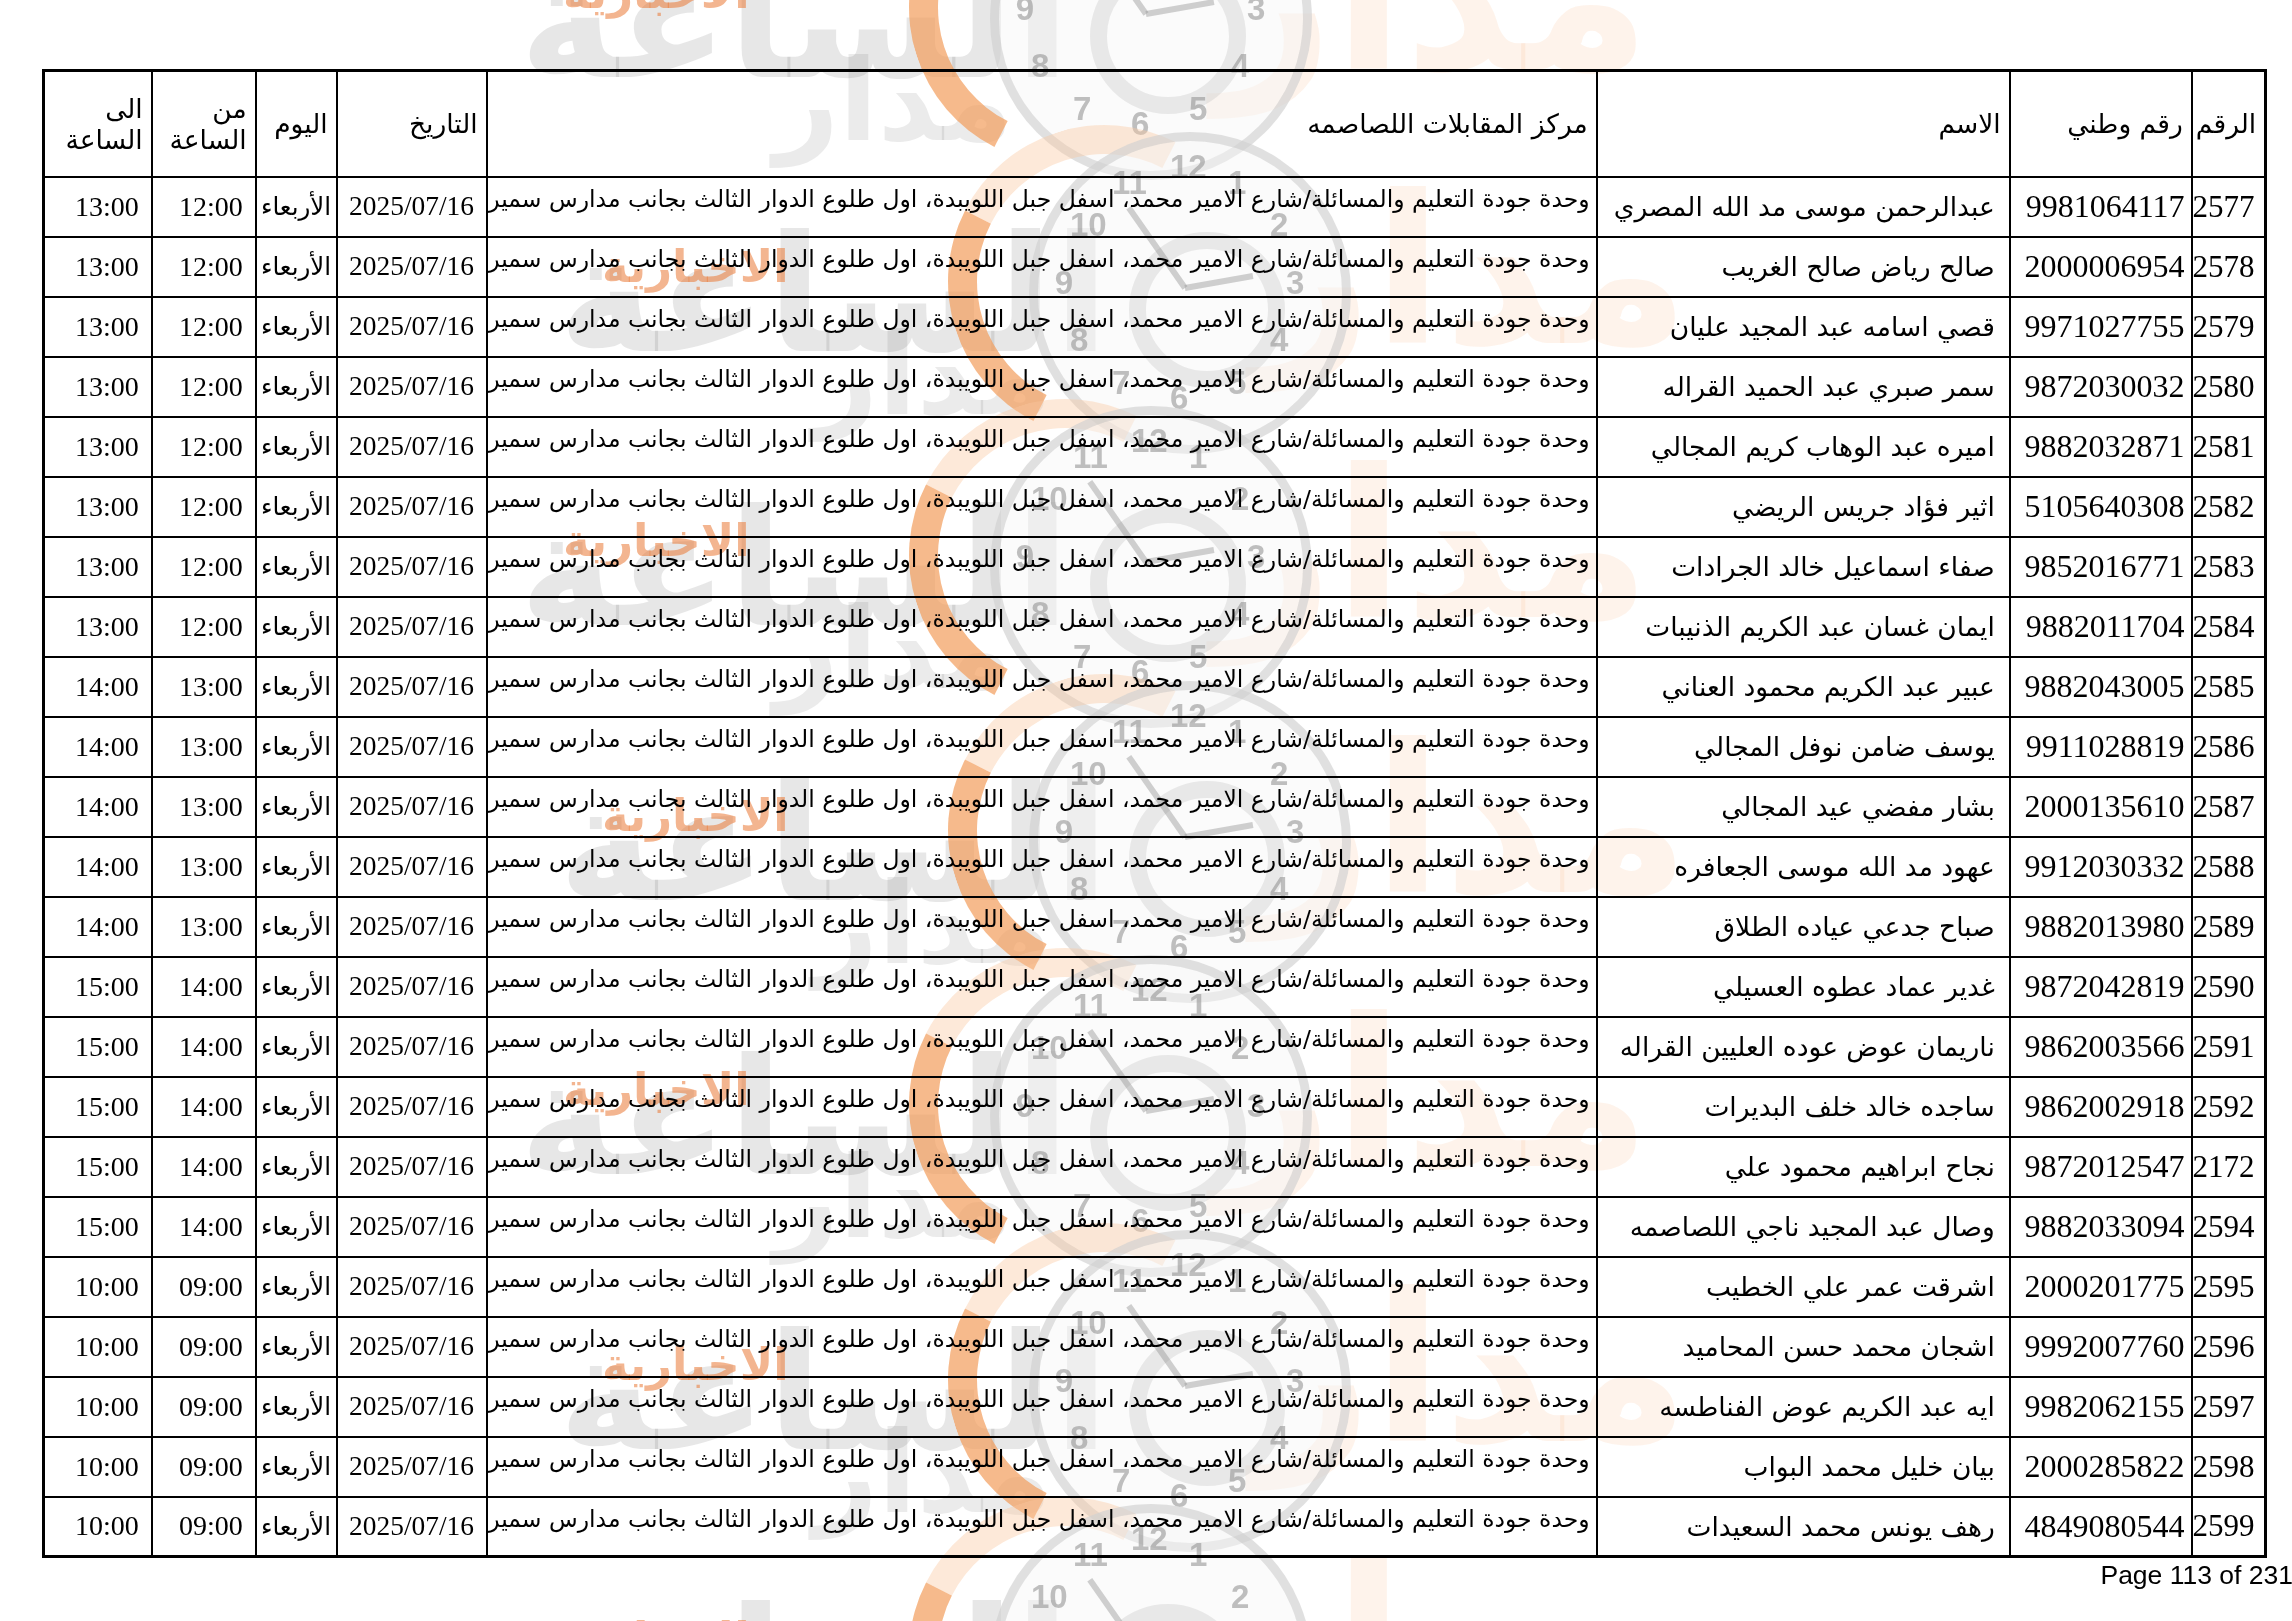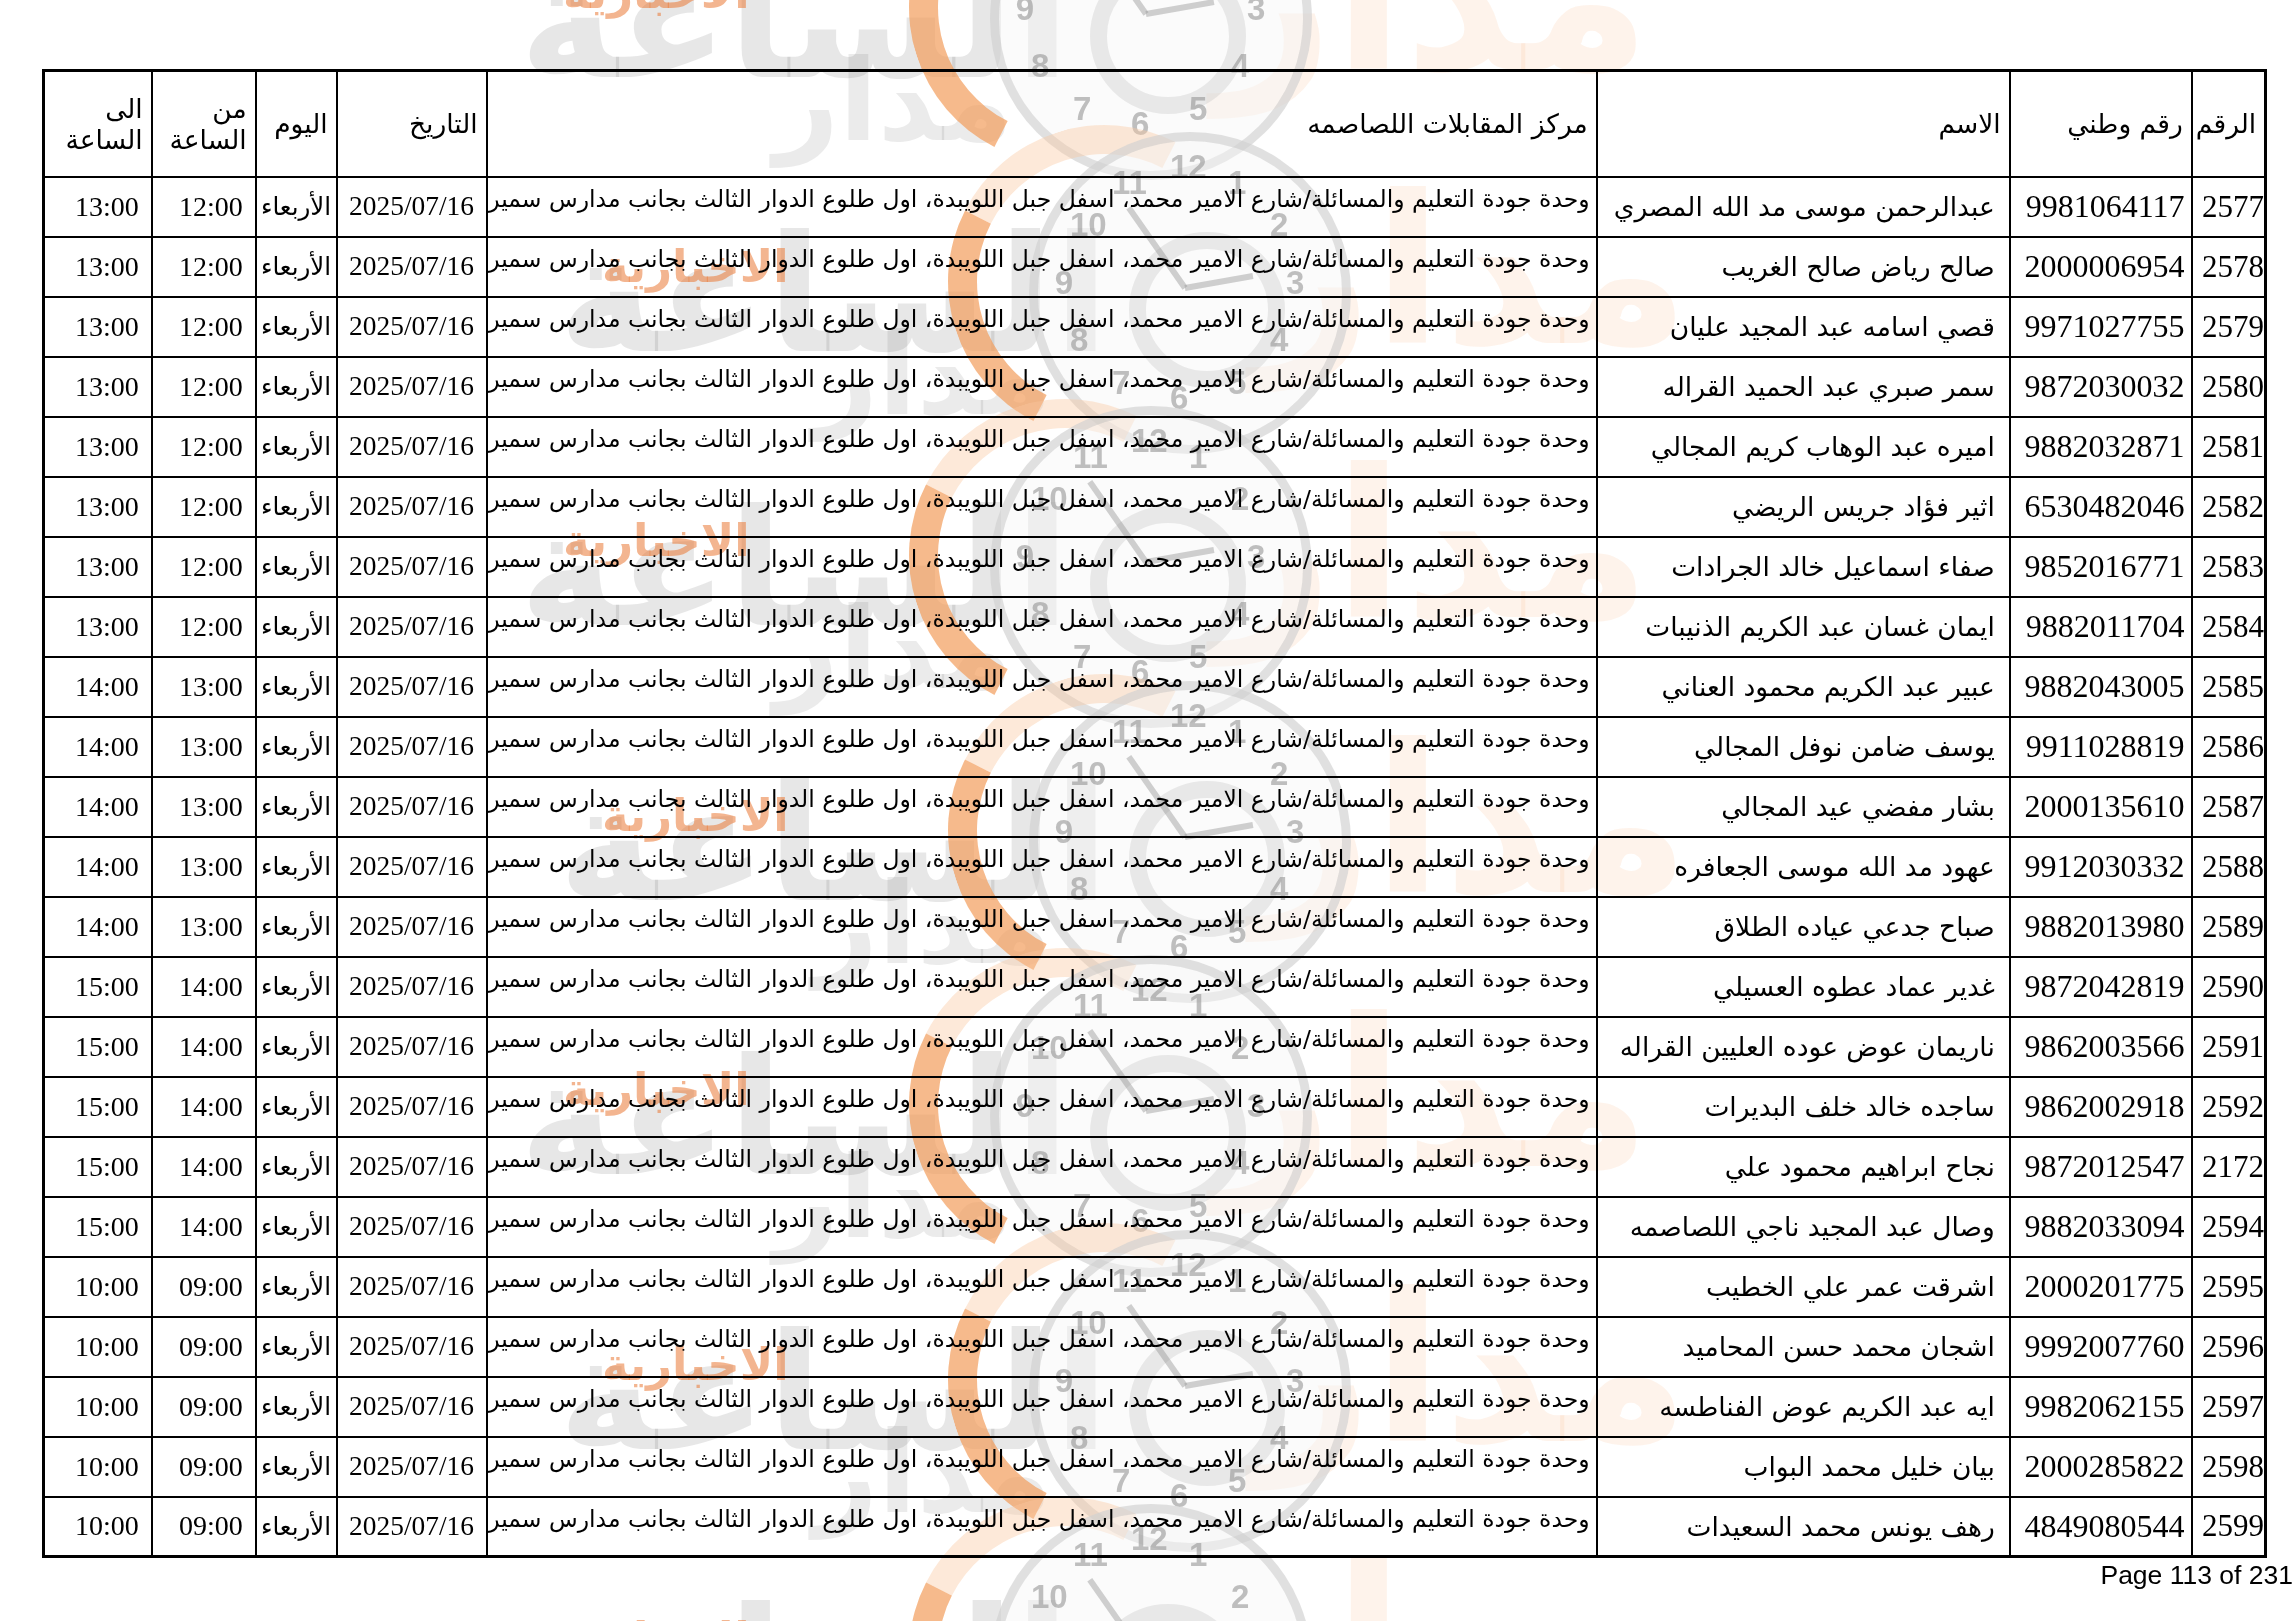--- a/index.html
+++ b/index.html
@@ -29,21 +29,21 @@
 
   
   table.doc{position:absolute;left:42px;top:69px;width:2222px;height:1483px;z-index:1;
             border-collapse:collapse;table-layout:fixed;direction:rtl;background:transparent;
             border:3.9px solid #000;}
   .doc th,.doc td{border:2px solid #000;padding:0;vertical-align:middle;overflow:hidden;}
   .doc thead tr{height:106px;}
   .doc thead th{border-bottom:2.9px solid #000;font-weight:normal;font-size:26.5px;
             text-align:right;padding:0 7.8px;font-family:"DejaVu Sans",sans-serif;}
   .doc tbody tr{height:60px;}
-  td.no   {font:31px "Liberation Serif",serif;direction:ltr;text-align:right;}
+  td.no   {font:31px "Liberation Serif",serif;direction:ltr;text-align:left;}
   td.nid  {font:32px "Liberation Serif",serif;direction:ltr;text-align:right;padding-right:5.9px;}
   td.name {font-size:26.5px;text-align:right;padding:0 13.7px 0 3.9px;white-space:nowrap;}
   td.center{font-size:23.5px;text-align:right;vertical-align:top;padding:7.8px 5.9px 0 2px;white-space:nowrap;}
   td.date {font:27.4px "Liberation Serif",serif;direction:ltr;text-align:center;}
   td.day  {font-size:24.5px;text-align:center;}
   td.fromh,td.toh{font:28px "Liberation Serif",serif;direction:ltr;text-align:right;padding-right:11.8px;}
 
   
   .pagefoot{position:absolute;top:1560px;left:0;width:100%;text-align:right;z-index:1;
             font:26.5px "Liberation Sans",sans-serif;color:#000;}
@@ -279,21 +279,21 @@
           <td class="nid">9882032871</td>
           <td class="name">اميره عبد الوهاب كريم المجالي</td>
           <td class="center">وحدة جودة التعليم والمسائلة/شارع الامير محمد، اسفل جبل اللويبدة، اول طلوع الدوار الثالث بجانب مدارس سمير الرفاعي</td>
           <td class="date">2025/07/16</td>
           <td class="day">الأربعاء</td>
           <td class="fromh">12:00</td>
           <td class="toh">13:00</td>
         </tr>
         <tr>
           <td class="no">2582</td>
-          <td class="nid">6530482046</td>
+          <td class="nid">5105640308</td>
           <td class="name">اثير فؤاد جريس الريضي</td>
           <td class="center">وحدة جودة التعليم والمسائلة/شارع الامير محمد، اسفل جبل اللويبدة، اول طلوع الدوار الثالث بجانب مدارس سمير الرفاعي</td>
           <td class="date">2025/07/16</td>
           <td class="day">الأربعاء</td>
           <td class="fromh">12:00</td>
           <td class="toh">13:00</td>
         </tr>
         <tr>
           <td class="no">2583</td>
           <td class="nid">9852016771</td>

